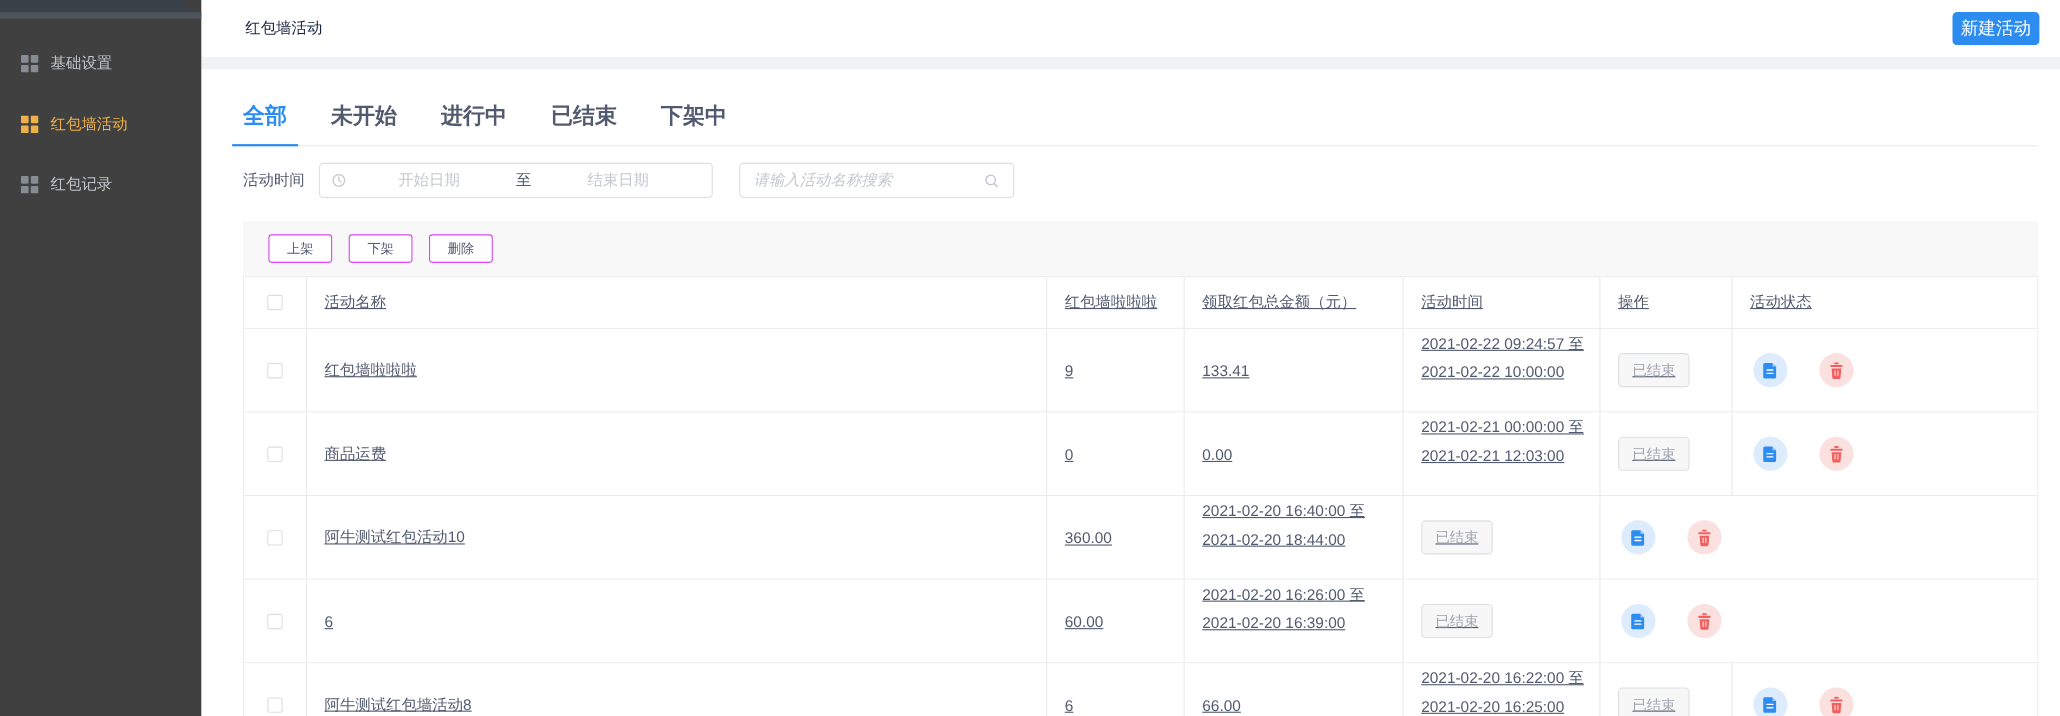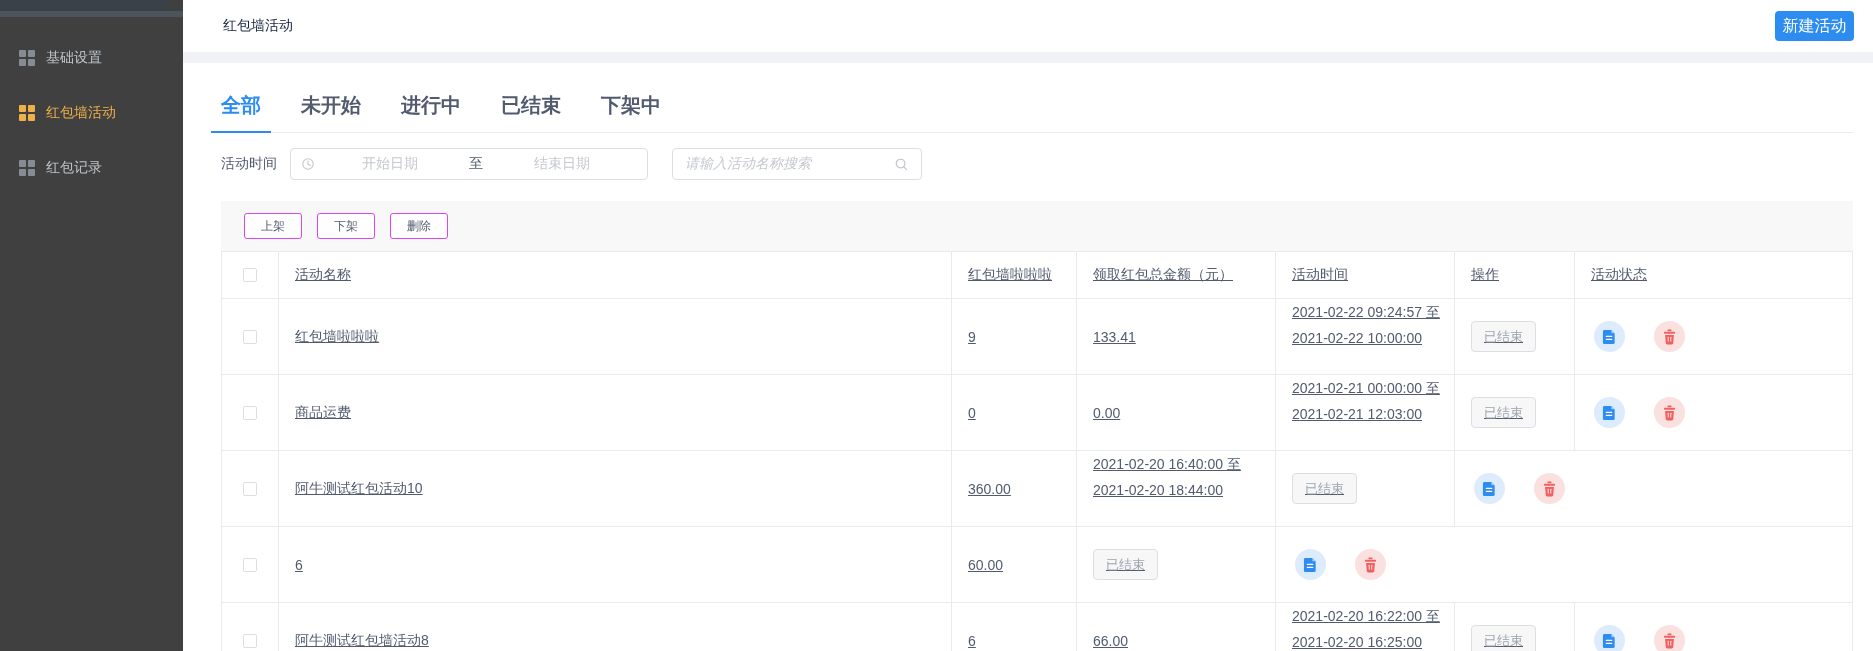--- a/index.html
+++ b/index.html
@@ -263,20 +263,24 @@
             </button>
           </div>
         </div>
 
         <div class="tr trow">
           <div class="td center">
               <span class="checkbox"></span>
             </div>
           <div class="td">6</div>
           <div class="td">60.00</div>
+          <div class="td time-cell">
+            <span>2021-02-20 16:26:00 至</span>
+            <span>2021-02-20 16:39:00</span>
+          </div>
           <div class="td">
               <span class="badge">已结束</span>
             </div>
           <div class="td ops">
             <button class="icon-btn view">
               <svg width="15" height="16" viewBox="0 0 16 17">
                 <path d="M2.5 1 h7.5 l3.5 3.5 v10 a1.5 1.5 0 0 1 -1.5 1.5 h-9.5 a1.5 1.5 0 0 1 -1.5 -1.5 v-12 a1.5 1.5 0 0 1 1.5 -1.5 z" fill="#2d8cf0"></path>
                 <path d="M10 1 l3.5 3.5 h-3.5 z" fill="#ffffff" opacity="0.55"></path>
                 <rect x="4" y="7.2" width="7" height="1.3" rx="0.6" fill="#fff"></rect>
                 <rect x="4" y="10.4" width="7" height="1.3" rx="0.6" fill="#fff"></rect>

